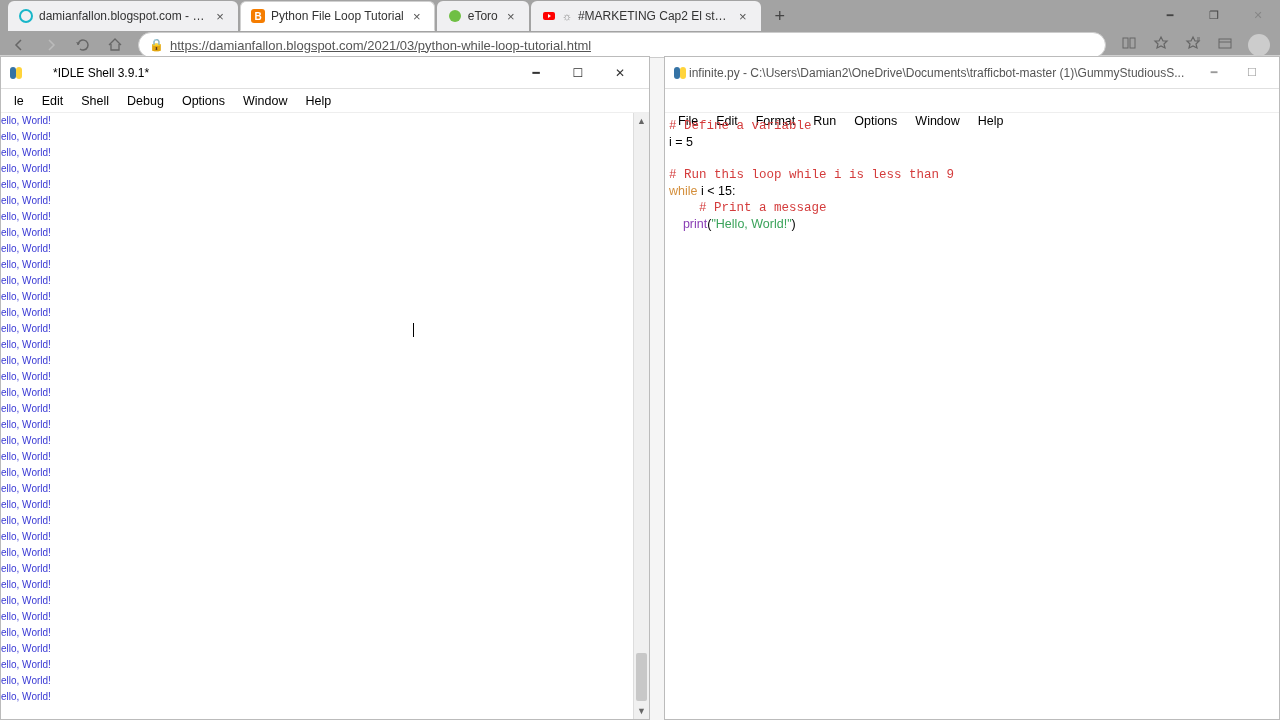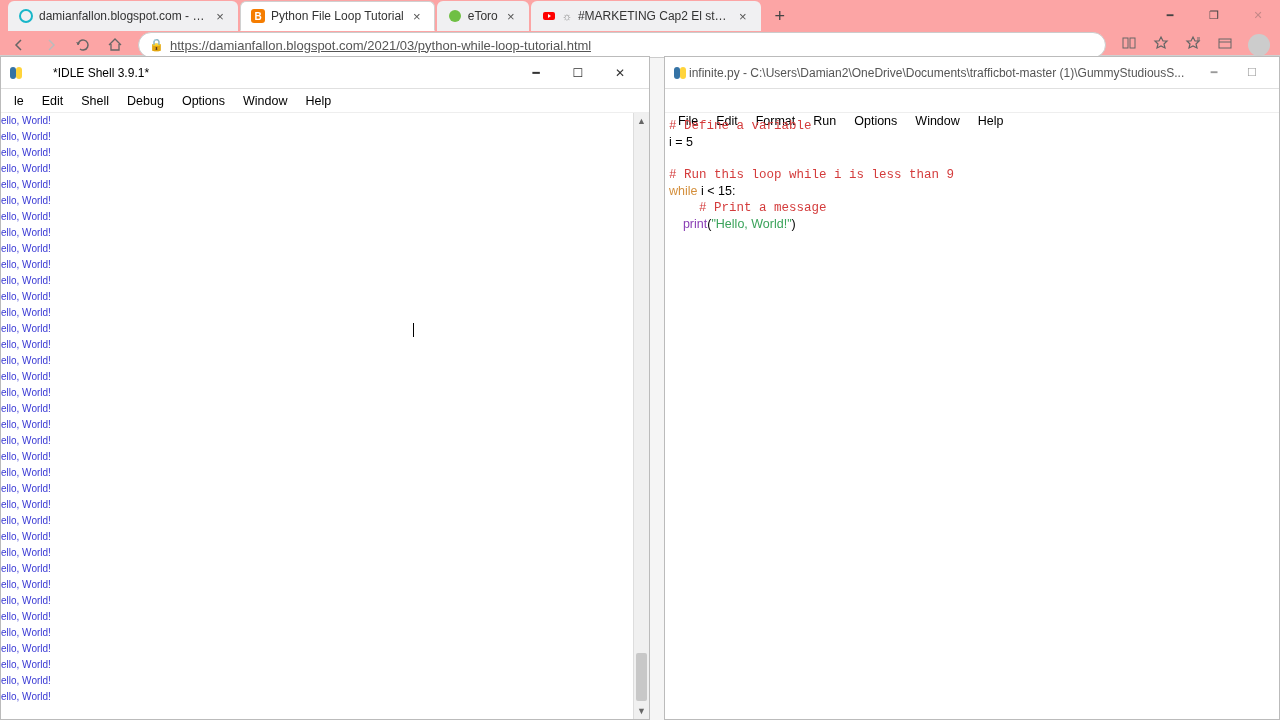--- a/index.html
+++ b/index.html
@@ -1,19 +1,19 @@
 <!DOCTYPE html>
 <html><head>
 <meta charset="utf-8">
 <style>
 * { margin: 0; padding: 0; box-sizing: border-box; font-family: "Segoe UI", Tahoma, sans-serif; }
 body { width: 1280px; height: 720px; overflow: hidden; background: #f5f5f5; position: relative; }
 
 
-.browser-chrome { position: absolute; top: 0; left: 0; right: 0; height: 56px; background: #fca5a5; border-bottom: 1px solid #d0d0d0; }
+.browser-chrome { position: absolute; top: 0; left: 0; right: 0; height: 56px; background: #a3a3a3; border-bottom: 1px solid #d0d0d0; }
 .tab-strip { display: flex; align-items: center; height: 32px; padding-left: 8px; gap: 2px; }
 .tab { display: flex; align-items: center; gap: 6px; padding: 0 10px; height: 30px; font-size: 12px; color: #333; border-radius: 6px 6px 0 0; max-width: 230px; background: #f0f0f2; border: 1px solid transparent; cursor: pointer; }
 .tab.active { background: #fff; border: 1px solid #d0d0d0; border-bottom-color: #fff; }
 .tab .favicon { width: 14px; height: 14px; flex: none; display: flex; align-items: center; justify-content: center; }
 .tab .tab-text { white-space: nowrap; overflow: hidden; text-overflow: ellipsis; flex: 1; }
 .tab .close { color: #555; font-size: 13px; width: 14px; text-align: center; flex: none; }
 .new-tab { width: 26px; height: 26px; display: flex; align-items: center; justify-content: center; color: #444; font-size: 18px; cursor: pointer; border-radius: 4px; margin-left: 4px; }
 .win-controls { position: absolute; right: 0; top: 0; display: flex; }
 .win-controls div { width: 44px; height: 30px; display: flex; align-items: center; justify-content: center; color: #444; font-size: 11px; }
 

